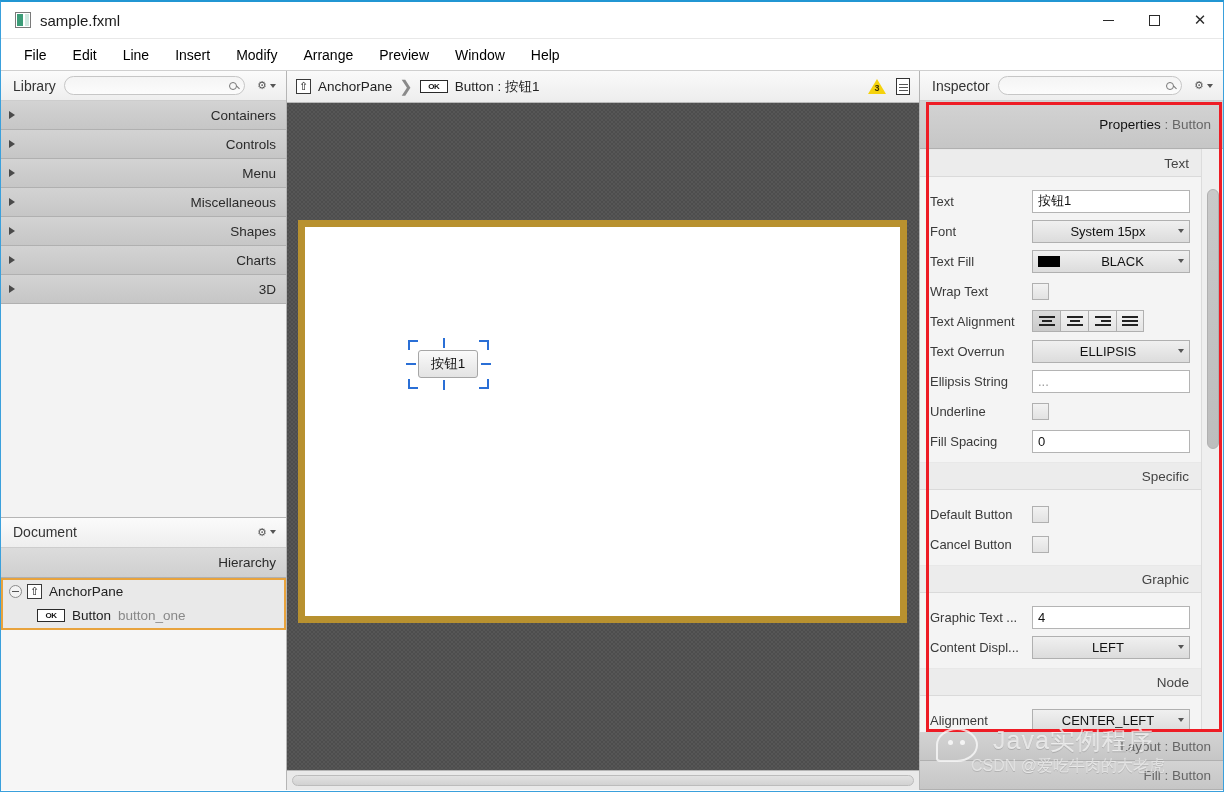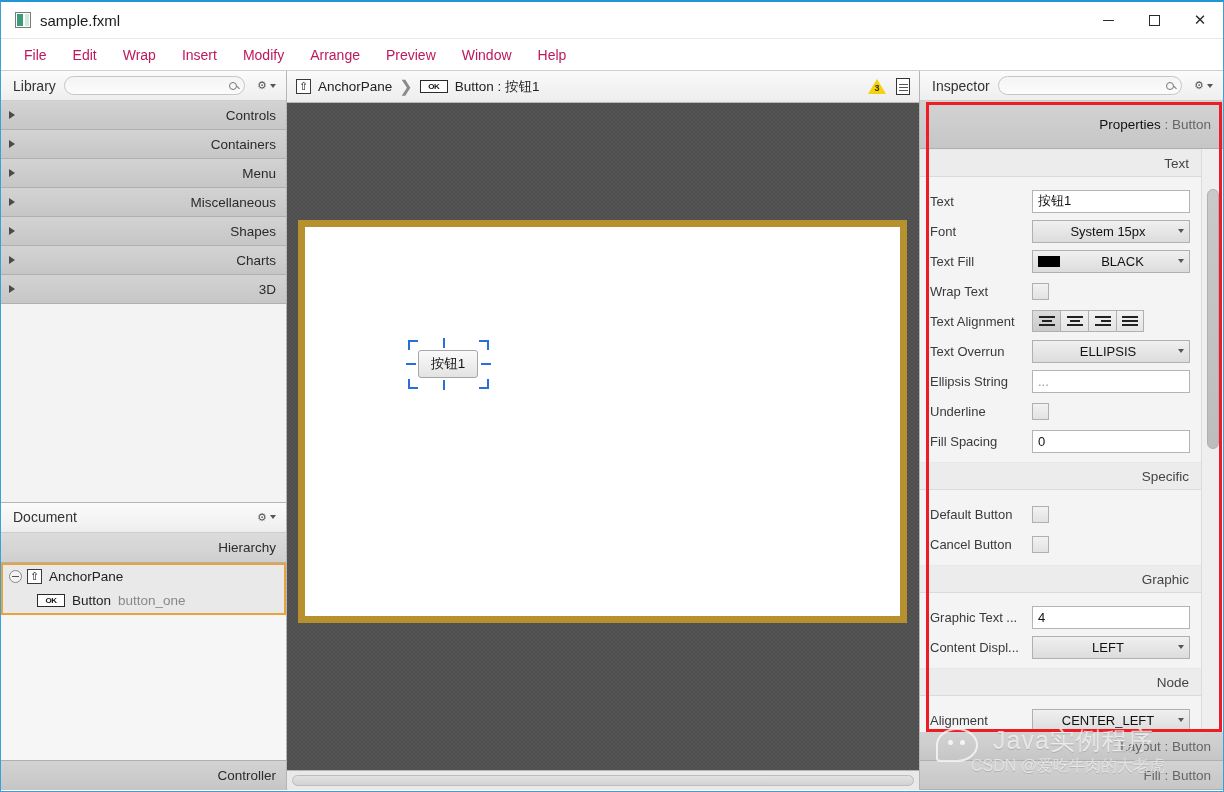--- a/index.html
+++ b/index.html
@@ -29,21 +29,21 @@
   .win-btns { margin-left:auto; display:flex; height:37px; }
   .win-btn { width:46px; height:37px; display:flex; align-items:center;
              justify-content:center; color:#2a2a2a; }
   .glyph-min { width:11px; height:1px; background:#2a2a2a; }
   .glyph-max { width:11px; height:11px; border:1px solid #2a2a2a; }
   .glyph-close { font-size:15px; line-height:1; font-family:"DejaVu Sans", sans-serif; }
 
   
   .menubar { height:32px; display:flex; align-items:center; background:#fff;
              border-bottom:1px solid #cfcfcf; padding-left:10px; }
-  .menu-item { padding:4px 13px; font-size:14px; color:#be185d; border-radius:2px; }
+  .menu-item { padding:4px 13px; font-size:14px; color:#000000; border-radius:2px; }
 
   
   .body-row { display:flex; height:719px; }
 
   
   .left-col { width:286px; display:flex; flex-direction:column;
               border-right:1px solid #b5b5b5; background:#f1f1f1; }
 
   .panel-head { height:30px; display:flex; align-items:center;
                 background:linear-gradient(#fbfbfb,#eeeeee);
@@ -218,21 +218,21 @@
         </div>
       <div class="win-btn close">
           <span class="glyph-close">✕</span>
         </div>
     </div>
   </div>
 
   <div class="menubar">
     <div class="menu-item">File</div>
     <div class="menu-item">Edit</div>
-    <div class="menu-item">Wrap</div>
+    <div class="menu-item">Line</div>
     <div class="menu-item">Insert</div>
     <div class="menu-item">Modify</div>
     <div class="menu-item">Arrange</div>
     <div class="menu-item">Preview</div>
     <div class="menu-item">Window</div>
     <div class="menu-item">Help</div>
   </div>
 
   <div class="body-row">
 
@@ -244,25 +244,25 @@
           <span class="mag"></span>
         </div>
         <div class="gear-btn">
           <span class="gear">⚙</span>
           <span class="caret-dn"></span>
         </div>
       </div>
 
       <div class="section-row">
         <span class="arrow"></span>
+        <span class="lbl">Containers</span>
+      </div>
+      <div class="section-row">
+        <span class="arrow"></span>
         <span class="lbl">Controls</span>
-      </div>
-      <div class="section-row">
-        <span class="arrow"></span>
-        <span class="lbl">Containers</span>
       </div>
       <div class="section-row">
         <span class="arrow"></span>
         <span class="lbl">Menu</span>
       </div>
       <div class="section-row">
         <span class="arrow"></span>
         <span class="lbl">Miscellaneous</span>
       </div>
       <div class="section-row">
@@ -304,24 +304,20 @@
             <span>AnchorPane</span>
           </div>
           <div class="tree-row child">
             <span class="ic-ok">OK</span>
             <span>Button</span>
             <span class="node-id">button_one</span>
           </div>
         </div>
       </div>
 
-      <div class="ctrl-foot">
-        <span class="arrow"></span>
-        <span class="lbl">Controller</span>
-      </div>
     </div>
 
     <div class="center-col">
       <div class="crumb-bar">
         <div class="crumb">
           <span class="ic-anchor">⇧</span>
           <span>AnchorPane</span>
         </div>
         <span class="crumb-sep">❯</span>
         <div class="crumb">

